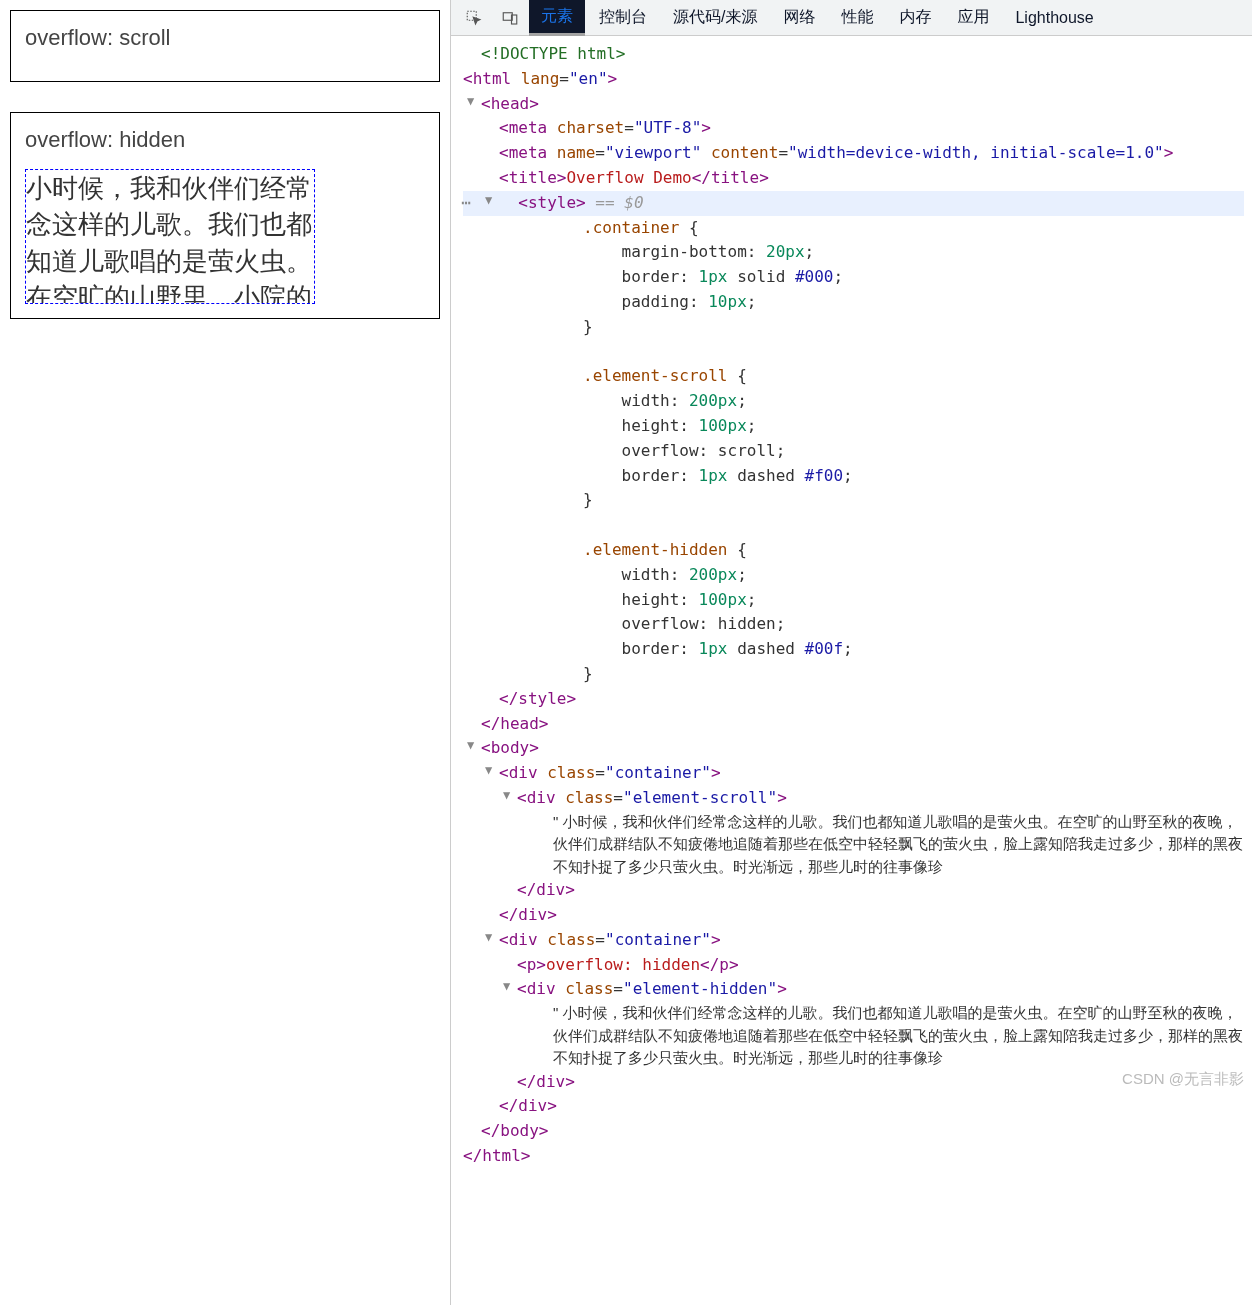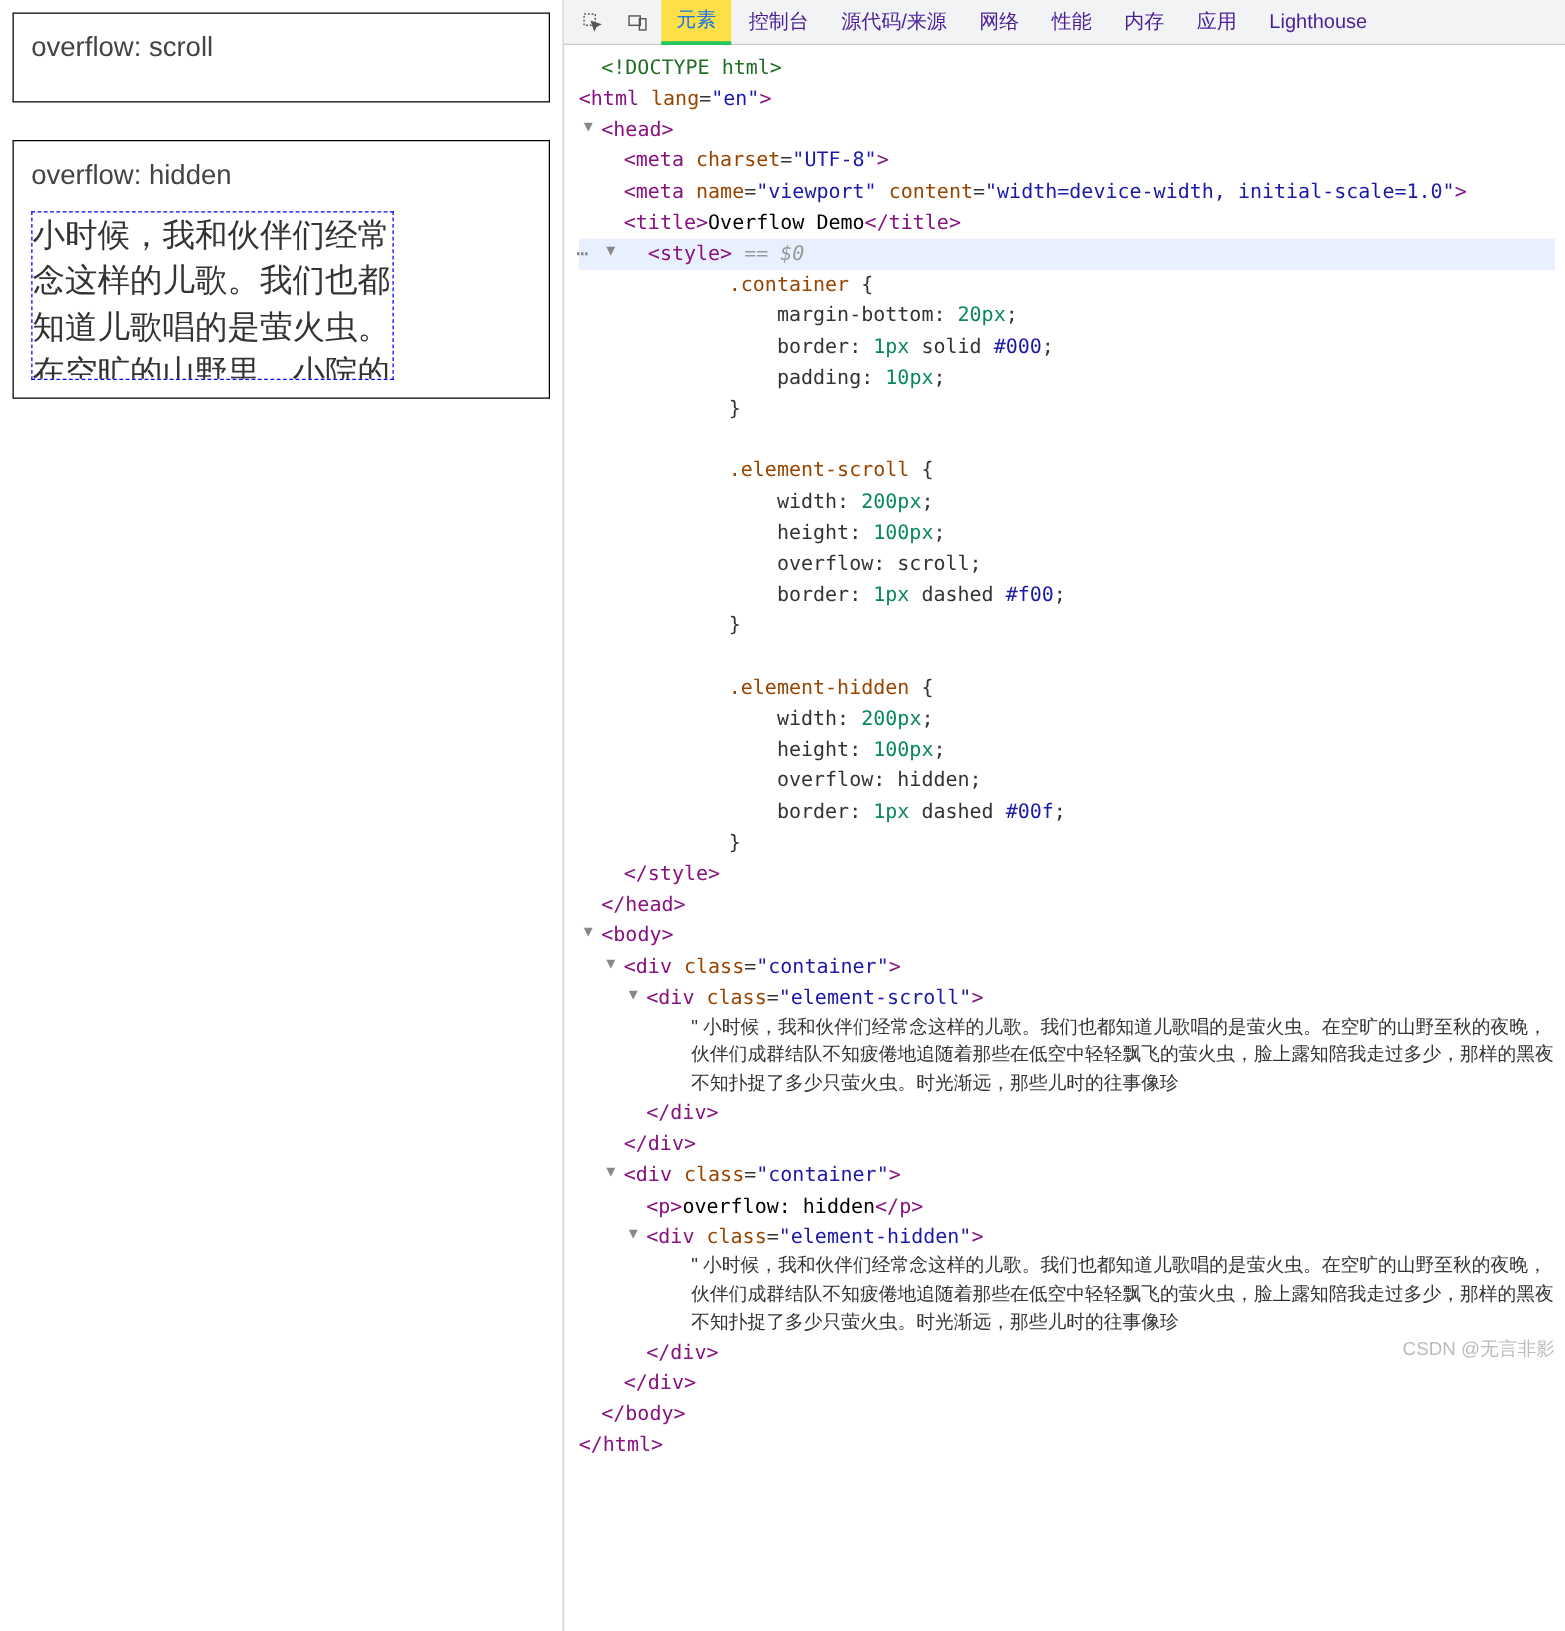--- a/index.html
+++ b/index.html
@@ -11,28 +11,28 @@
 .element-hidden{width:290px;height:135px;overflow:hidden;border:1px dashed #00f;font-size:26px;line-height:1.4}
 .element-scroll::-webkit-scrollbar{width:18px;height:18px}
 .element-scroll::-webkit-scrollbar-track{background:#f0f0f0}
 .element-scroll::-webkit-scrollbar-thumb{background:#c0c0c0}
 .element-scroll::-webkit-scrollbar-button{background:#e8e8e8;height:18px}
 
 .devtools{flex:1;display:flex;flex-direction:column;border-left:1px solid #ccc;font-family:Consolas,Menlo,monospace;font-size:16px;background:#fff;overflow:hidden}
 .tabs{display:flex;align-items:center;background:#f1f3f4;border-bottom:1px solid #ccc;height:36px;padding:0 6px;gap:2px}
 .tab-icon{padding:4px 8px;color:#555;display:flex;align-items:center}
 .tab-icon svg{width:18px;height:18px;stroke:#555;fill:none;stroke-width:1.5}
-.tab{padding:6px 12px;color:#4c1d95;font-family:"Microsoft YaHei",Arial;cursor:pointer}
-.tab.active{color:#1a73e8;border-bottom:3px solid #22c55e;background:#fde047}
+.tab{padding:6px 12px;color:#0f172a;font-family:"Microsoft YaHei",Arial;cursor:pointer}
+.tab.active{color:#1a73e8;border-bottom:3px solid #a3a3a3;background:#0f172a}
 .dom{flex:1;padding:6px 8px 18px 12px;line-height:1.55;overflow:hidden;white-space:nowrap}
 .line{position:relative}
 .indent1{padding-left:18px}.indent2{padding-left:36px}.indent3{padding-left:54px}
 .arrow{color:#888;position:absolute;left:0;margin-left:-2px;cursor:pointer;font-size:12px}
 .indent1>.arrow{left:6px}.indent2>.arrow{left:24px}.indent3>.arrow{left:42px}
-.t{color:#881280}.a{color:#994500}.v{color:#1a1aa6}.tx{color:#000000}.c{color:#236e25}
+.t{color:#881280}.a{color:#994500}.v{color:#1a1aa6}.tx{color:#b91c1c}.c{color:#236e25}
 .hl{background:#e8f0fe}
 .dots{position:absolute;left:-2px;color:#888}
 .eq{color:#999;font-style:italic}
 .css-block{white-space:pre;color:#333;padding-left:120px}
 .sel{color:#994500}.num{color:#09885a}.hex{color:#1a1aa6}
 .txtblock{white-space:normal;color:#333;padding-left:90px;font-family:"Microsoft YaHei",Arial;font-size:15px;line-height:1.5}
 .watermark{position:absolute;right:8px;bottom:216px;color:#bbb;font-size:15px;font-family:Liberation Sans, sans-serif}
 </style>
 </head>
 <body>

